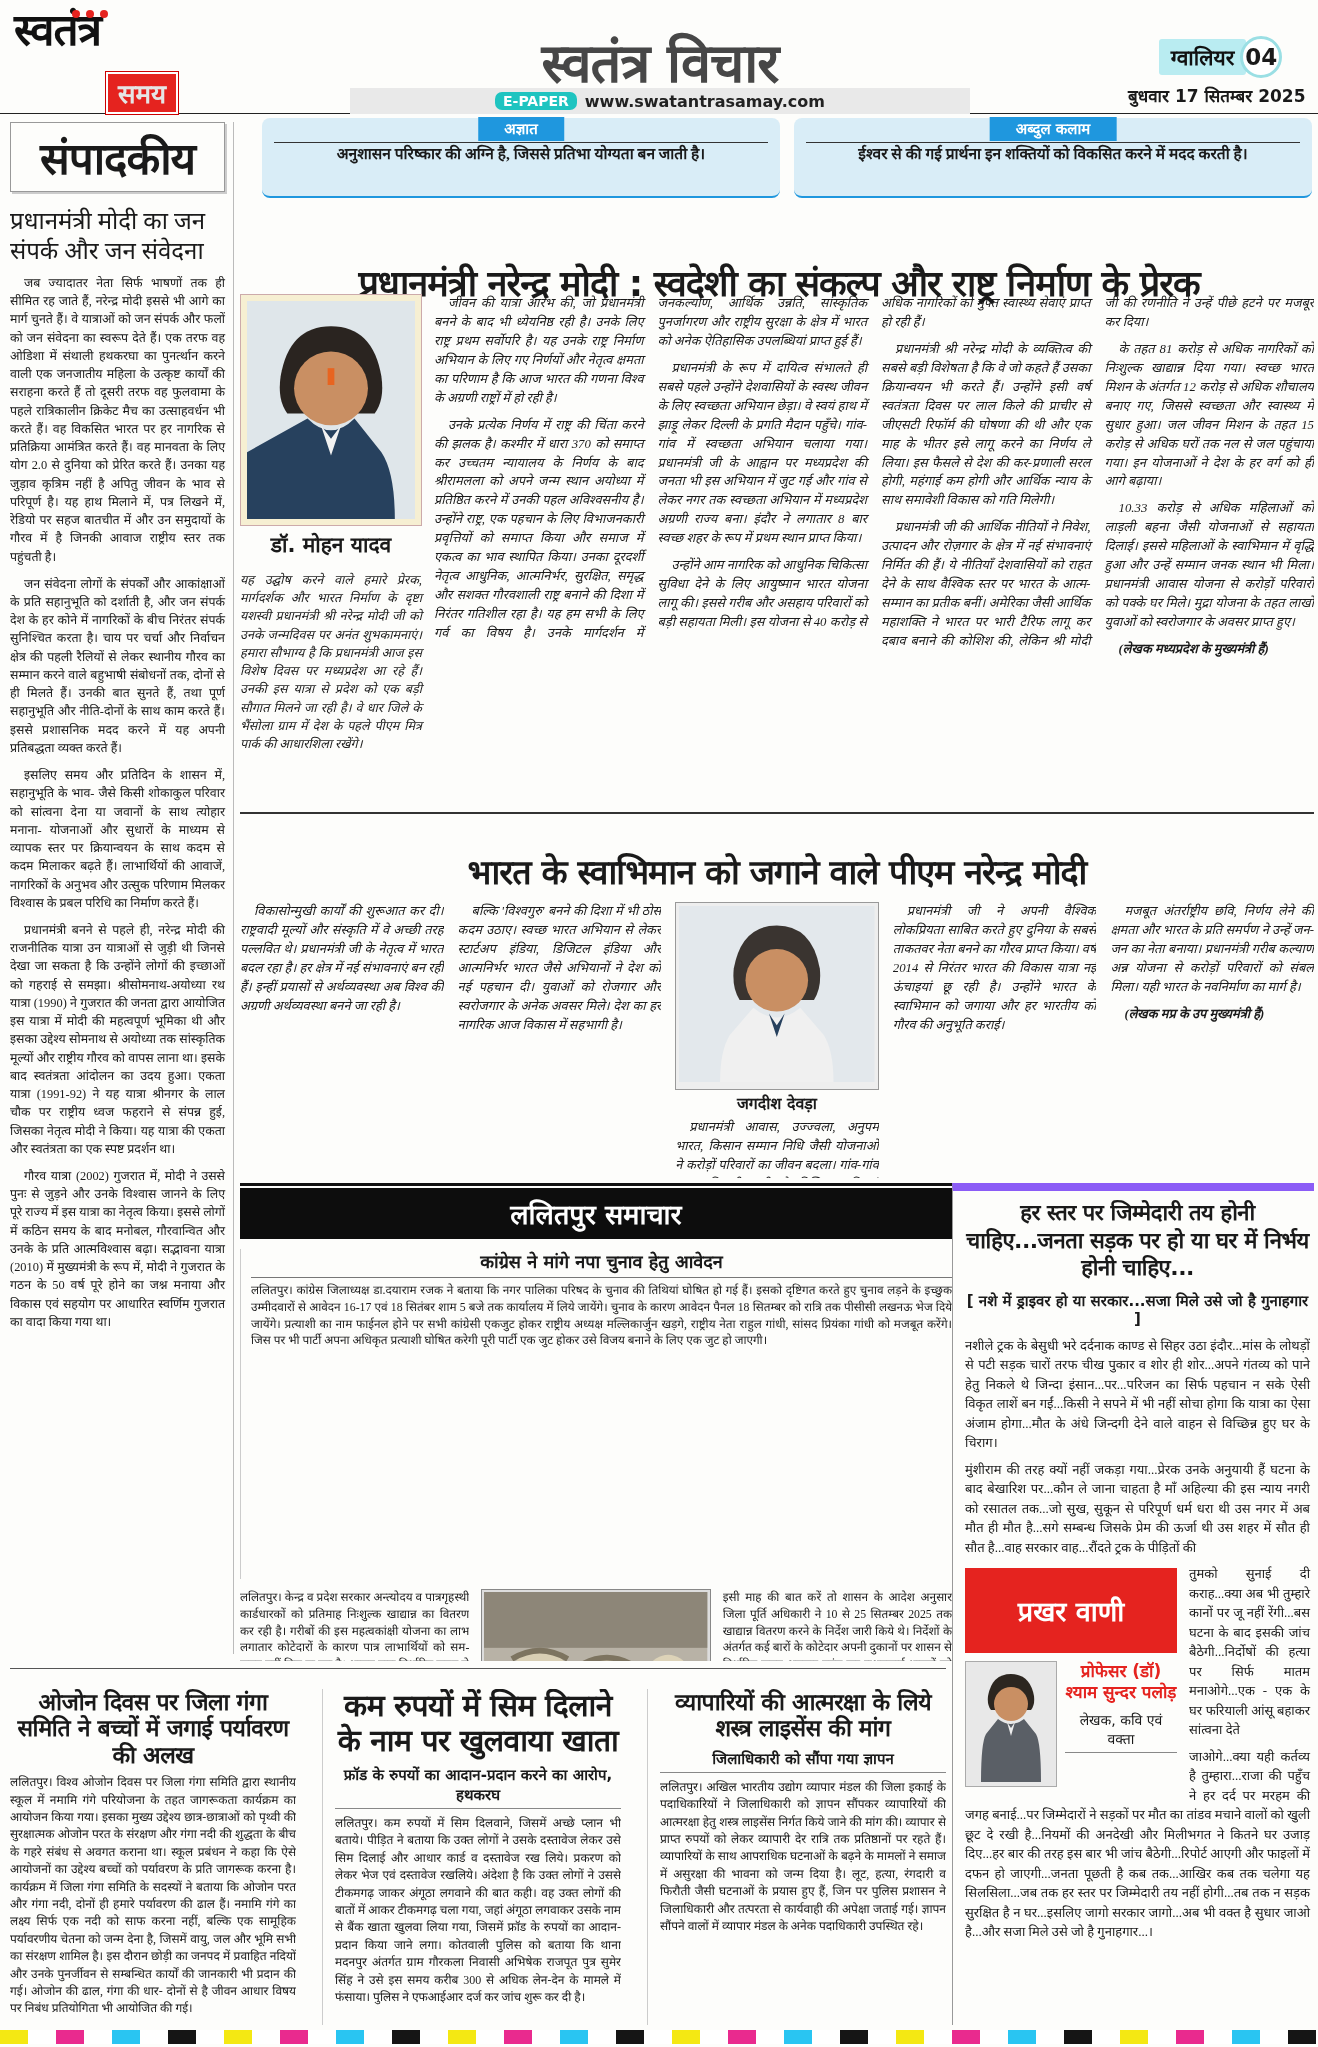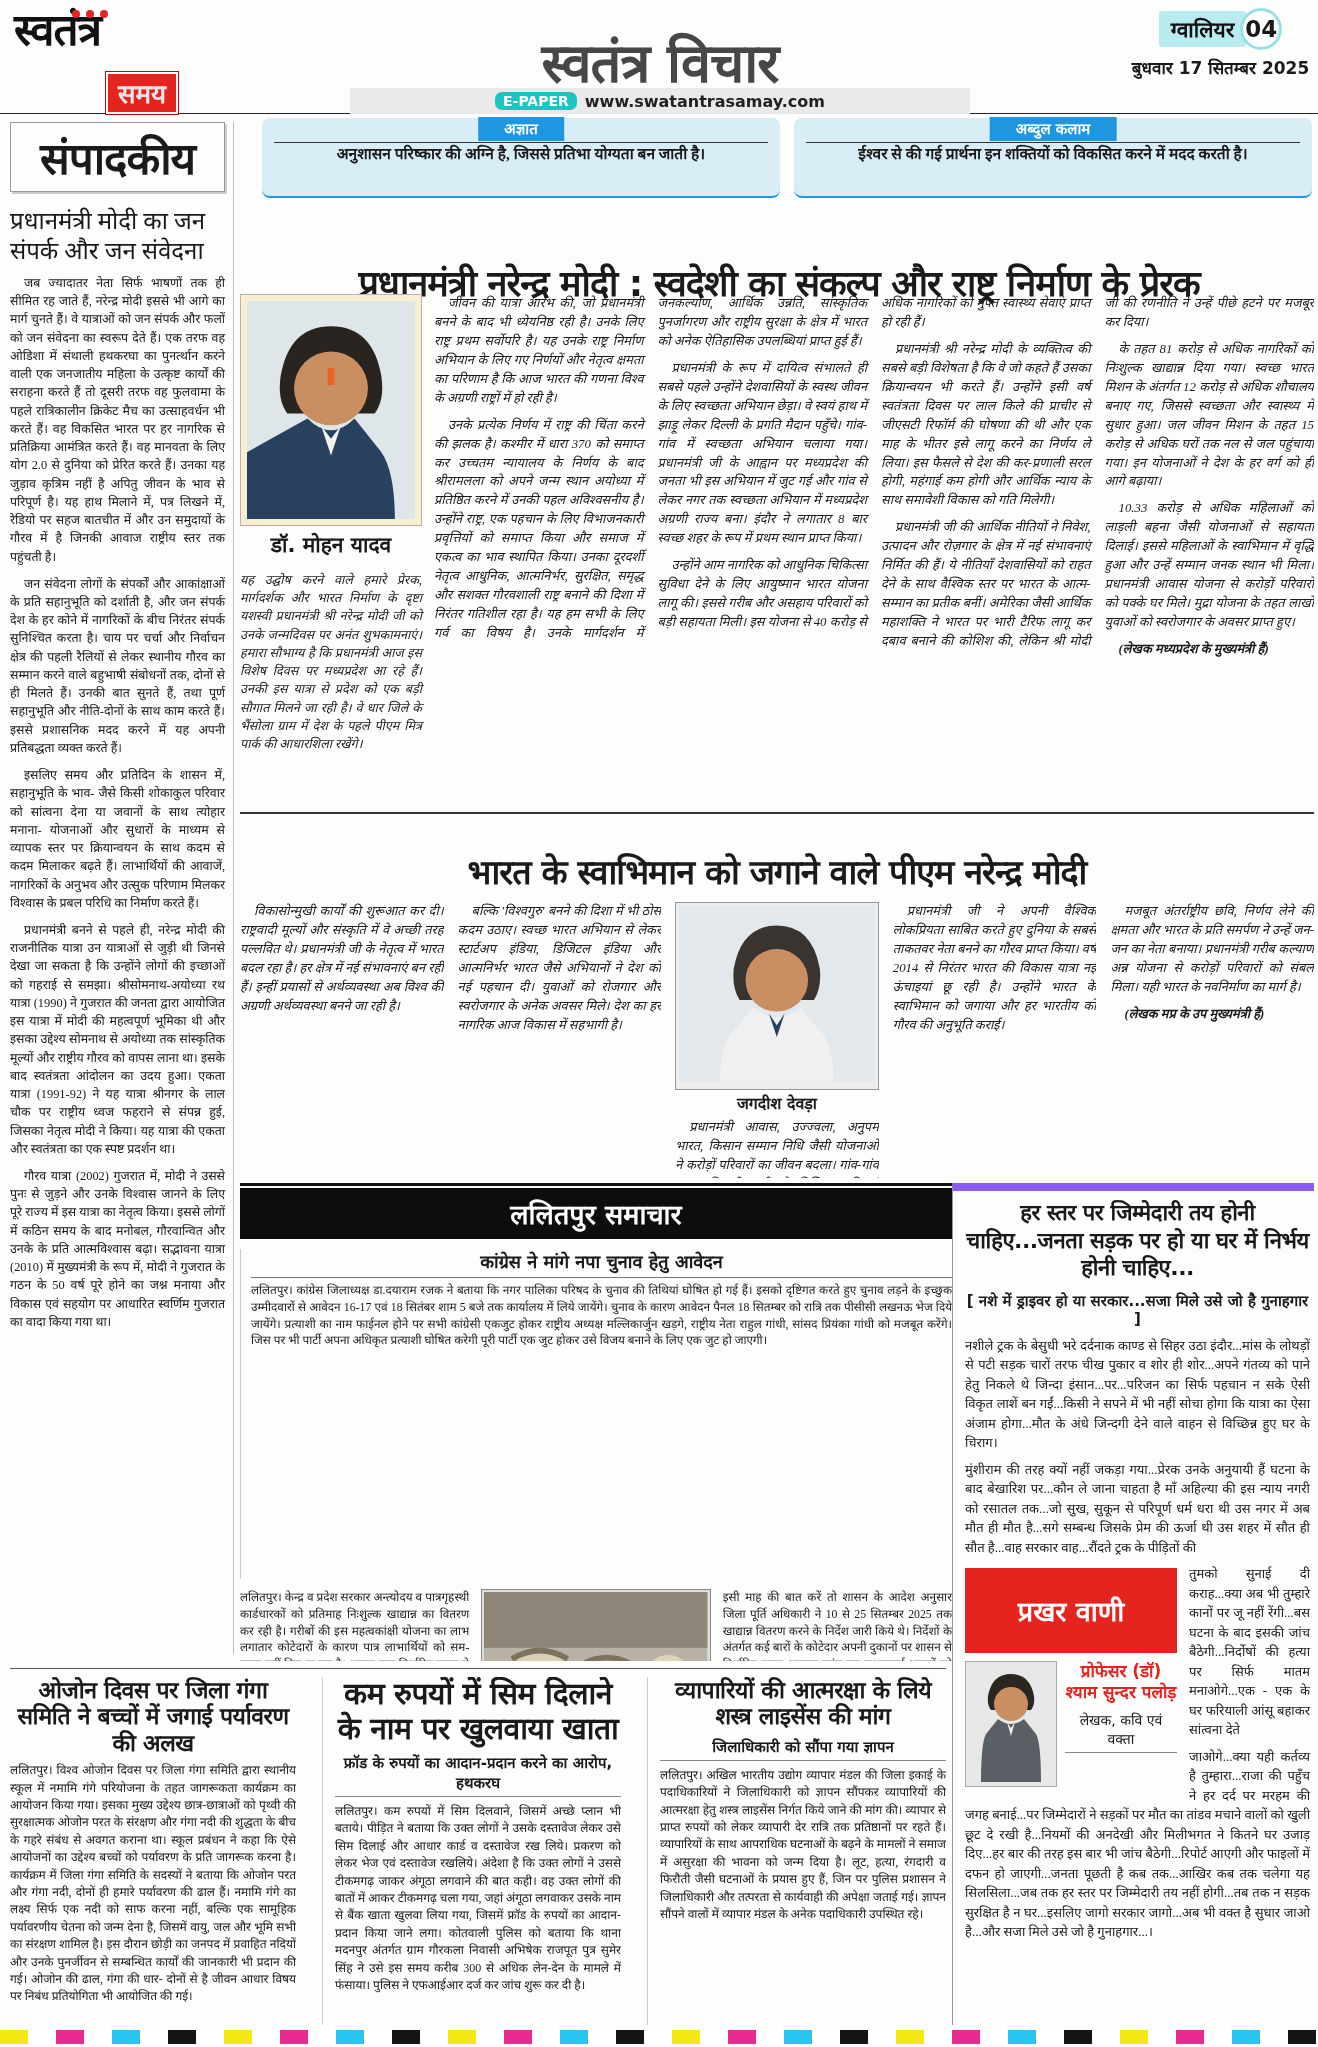--- a/index.html
+++ b/index.html
@@ -13,21 +13,21 @@
   .logo-dots i{width:8px;height:8px;border-radius:50%;background:#e5231f;display:block;}
   .logo-top{font-family:"DejaVu Sans",sans-serif;font-weight:bold;font-size:44px;line-height:1.0;color:#111;letter-spacing:-1px;}
   .logo-bottom{position:absolute;left:92px;top:64px;background:#e5231f;color:#e5e5e5;font-family:"DejaVu Sans",sans-serif;
                font-weight:bold;font-size:26px;padding:1px 10px;border:2px solid #fff;box-shadow:0 0 0 1px #c00;}
   .paper-title{position:absolute;left:390px;top:24px;width:540px;text-align:center;
                font-family:"DejaVu Sans",sans-serif;font-weight:bold;font-size:54px;color:#474747;letter-spacing:-1px;}
   .epaper-bar{position:absolute;left:350px;top:88px;width:620px;height:26px;background:#e9e9e9;
               display:flex;align-items:center;justify-content:center;gap:8px;font-family:"DejaVu Sans",sans-serif;}
   .epaper-badge{background:#1fc4c0;color:#fff;font-weight:bold;font-size:14px;padding:1px 8px;border-radius:7px;}
   .epaper-url{font-size:16px;font-weight:bold;color:#222;}
-  .edition{position:absolute;left:1128px;top:8px;width:185px;text-align:center;}
+  .edition{position:absolute;left:1128px;top:36px;width:185px;}
   .edition-row{display:flex;align-items:center;justify-content:center;gap:0px;}
   .city-pill{background:#b9ecf1;color:#111;font-family:"DejaVu Sans",sans-serif;font-weight:bold;
              font-size:21px;padding:4px 12px;border-radius:3px;}
   .page-circle{width:42px;height:42px;border-radius:50%;background:#fff;border:3px solid #9adfe4;
                display:flex;align-items:center;justify-content:center;font-family:"DejaVu Sans",sans-serif;
                font-weight:bold;font-size:23px;margin-left:-6px;}
   .edition-date{margin-top:6px;font-family:"DejaVu Sans",sans-serif;font-weight:bold;font-size:17px;}
   
   .editorial{position:absolute;left:10px;top:122px;width:224px;height:1532px;overflow:hidden;
              border-right:1px solid #bbb;padding-right:8px;}
@@ -87,21 +87,21 @@
   .op-aside{float:left;width:212px;margin:4px 12px 4px 0;}
   .op-redbox{background:#e5231f;color:#fff;text-align:center;font-family:"DejaVu Sans",sans-serif;
              font-weight:bold;font-size:27px;padding:24px 0;}
   .op-author-row{display:flex;gap:8px;margin-top:8px;}
   .op-photo{width:92px;flex:none;border:1px solid #aaa;background:#e8e8e8;}
   .op-name{color:#e5231f;font-family:"DejaVu Sans",sans-serif;font-weight:bold;font-size:17px;line-height:1.25;text-align:center;}
   .op-role{font-family:"DejaVu Sans",sans-serif;font-size:14px;text-align:center;margin-top:6px;
            border-bottom:1px solid #888;padding-bottom:4px;}
   
   .bottom-row{position:absolute;left:10px;top:1668px;width:936px;height:357px;display:flex;gap:26px;
-              border-top:1px solid #555;padding-top:8px;overflow:hidden;}
+              border-top:1px solid #555;padding-top:20px;overflow:hidden;}
   .b-art{flex:1;overflow:hidden;}
   .b-art + .b-art{border-left:1px solid #ccc;padding-left:12px;}
   .b-head{font-family:"DejaVu Sans",sans-serif;font-weight:bold;text-align:center;letter-spacing:-0.5px;line-height:1.15;}
   .b-head.sz1{font-size:23px;}
   .b-head.sz2{font-size:30px;}
   .b-sub{font-family:"DejaVu Sans",sans-serif;font-weight:bold;font-size:15px;text-align:center;margin:6px 0;
          border-bottom:1px solid #888;padding-bottom:4px;}
   .b-art p{font-size:12px;line-height:1.45;text-align:justify;margin:6px 0 0;}
   
   .color-strip{position:absolute;left:0;top:2030px;width:1318px;height:14px;

